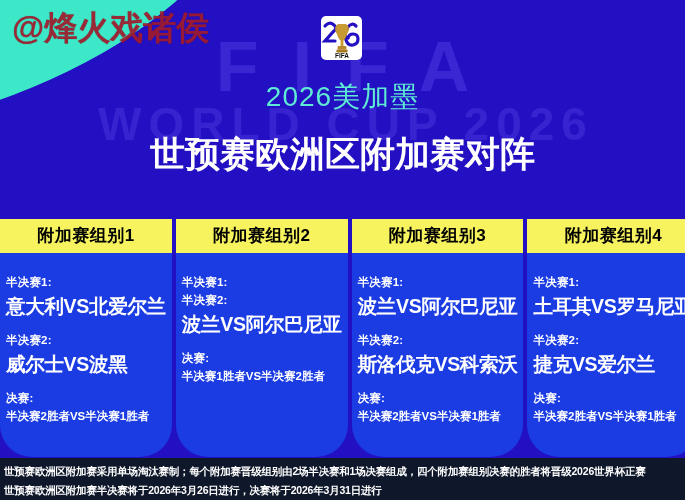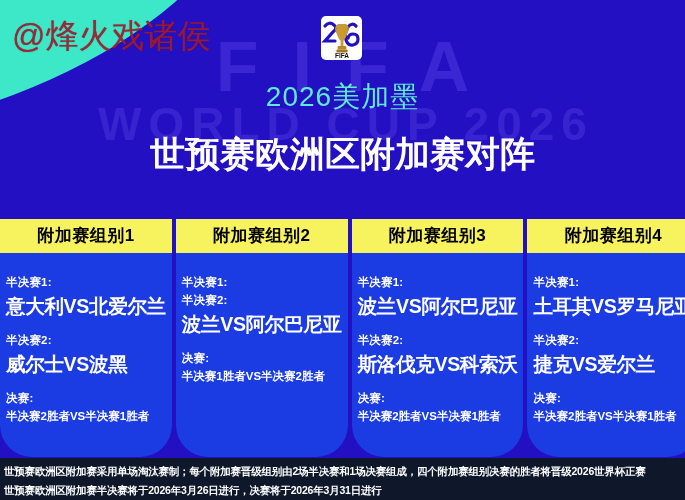--- a/index.html
+++ b/index.html
@@ -33,25 +33,24 @@
   }
   #bg-wordmark .bg-wc {
     font-size:46px; font-weight:bold; letter-spacing:7px;
     color:#3723cf; line-height:1;
     text-indent:7px;
   }
 
   
   #watermark {
     position:absolute; left:12px; top:6px; z-index:5;
-    font-size:33px; font-weight:normal;
+    font-size:33px; font-weight:bold;
     color:#a01a2c; opacity:.92;
     white-space:nowrap;
     text-shadow:0 0 1px rgba(120,0,20,.6);
-    margin-top:8px;
   }
 
   
   #fifa-logo {
     position:absolute; left:320px; top:12px; z-index:4;
     width:44px; height:60px;
   }
 
   
   #title-block {

